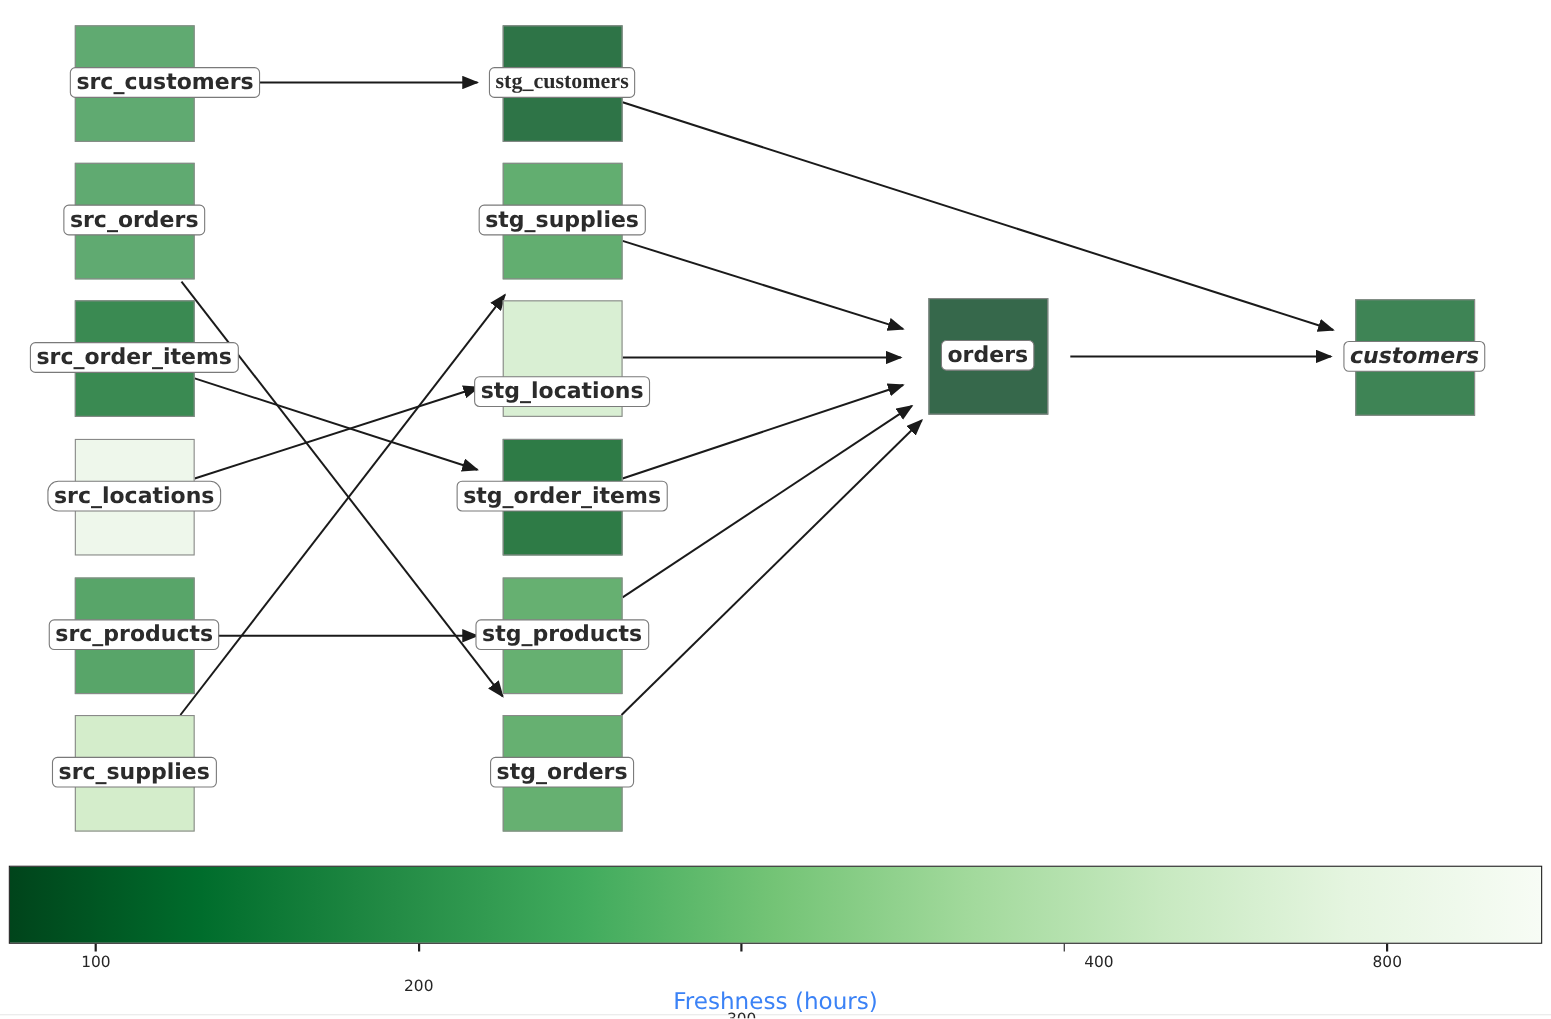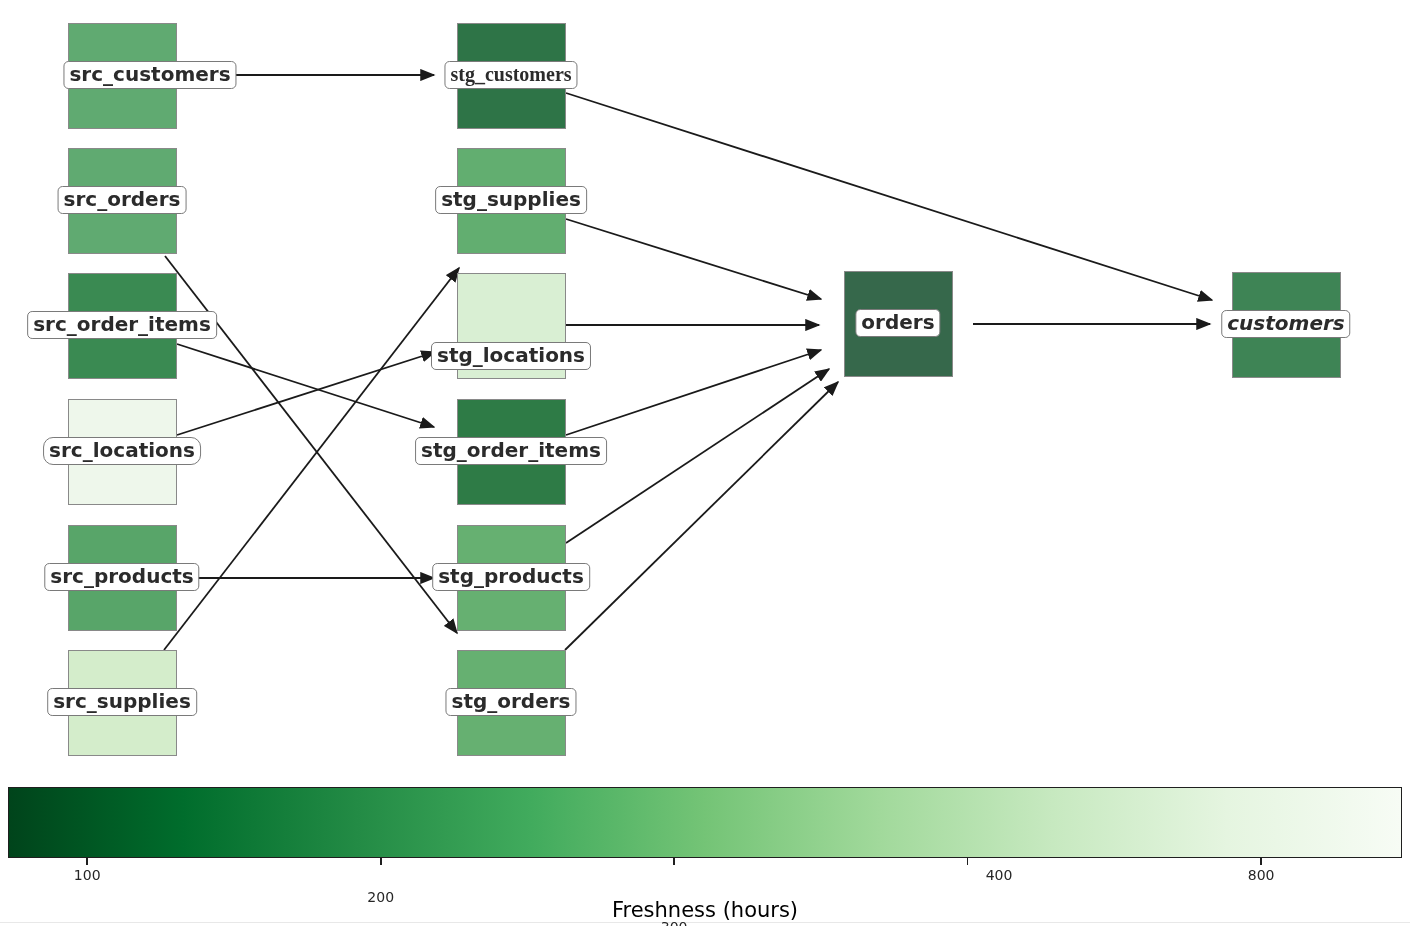--- a/index.html
+++ b/index.html
@@ -59,21 +59,21 @@
     transform: translateX(-50%);
     font-size: 14px;
     color: #262626;
     white-space: nowrap;
   }
   #cbar-axis-label {
     position: absolute;
     z-index: 2;
     transform: translateX(-50%);
     font-size: 21px;
-    color: #000000;
+    color: #3b82f6;
     white-space: nowrap;
   }
   #figure-bottom-rule {
     position: absolute;
     left: 0;
     top: 922px;
     width: 1410px;
     height: 1px;
     background: #e8e8e8;
     z-index: 0;

